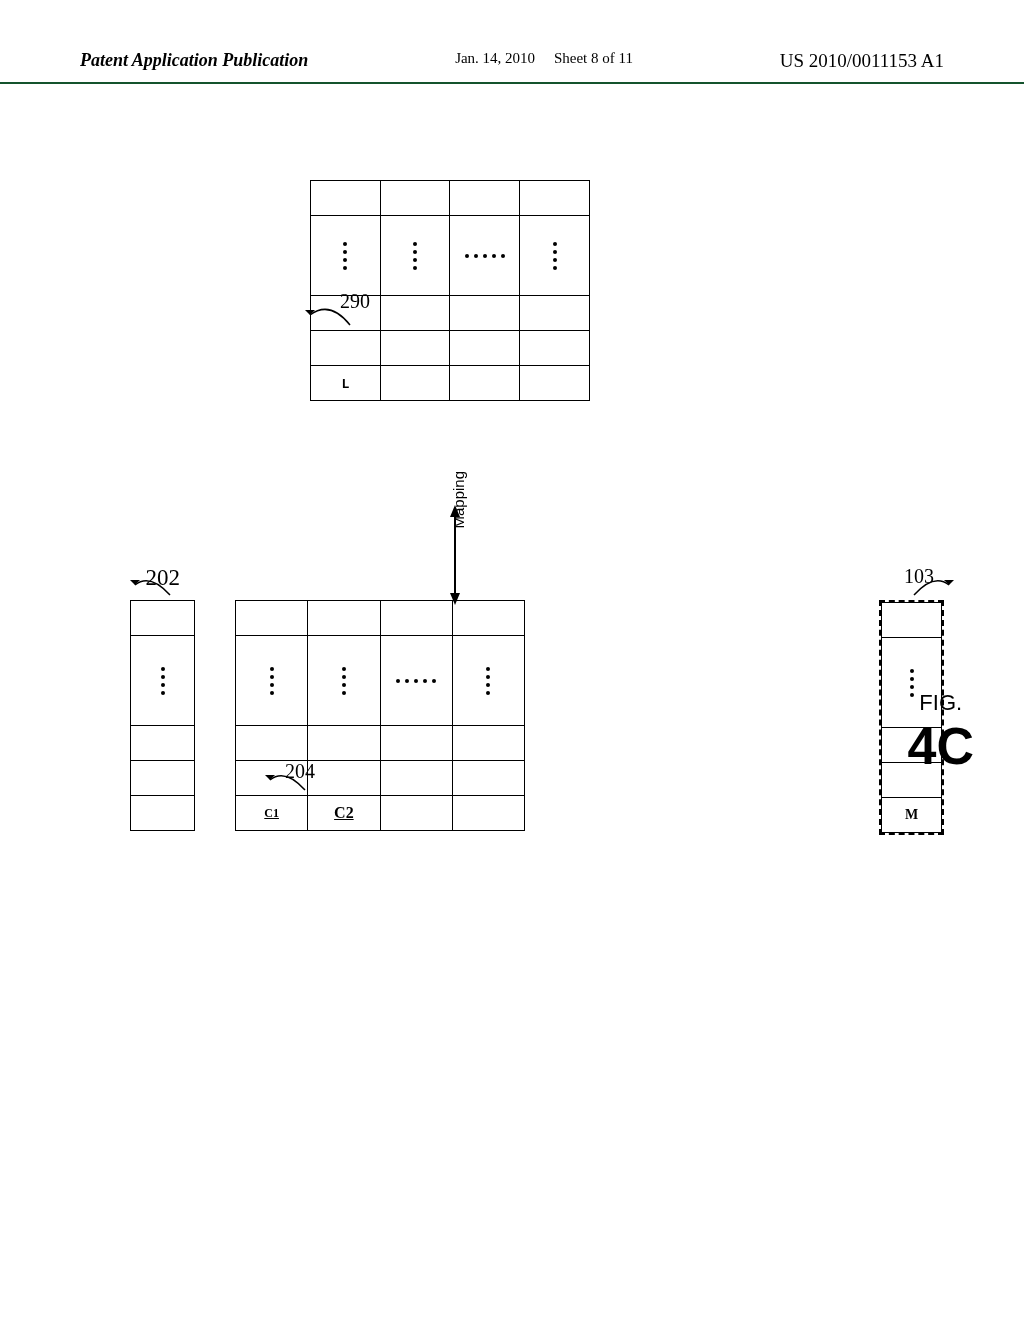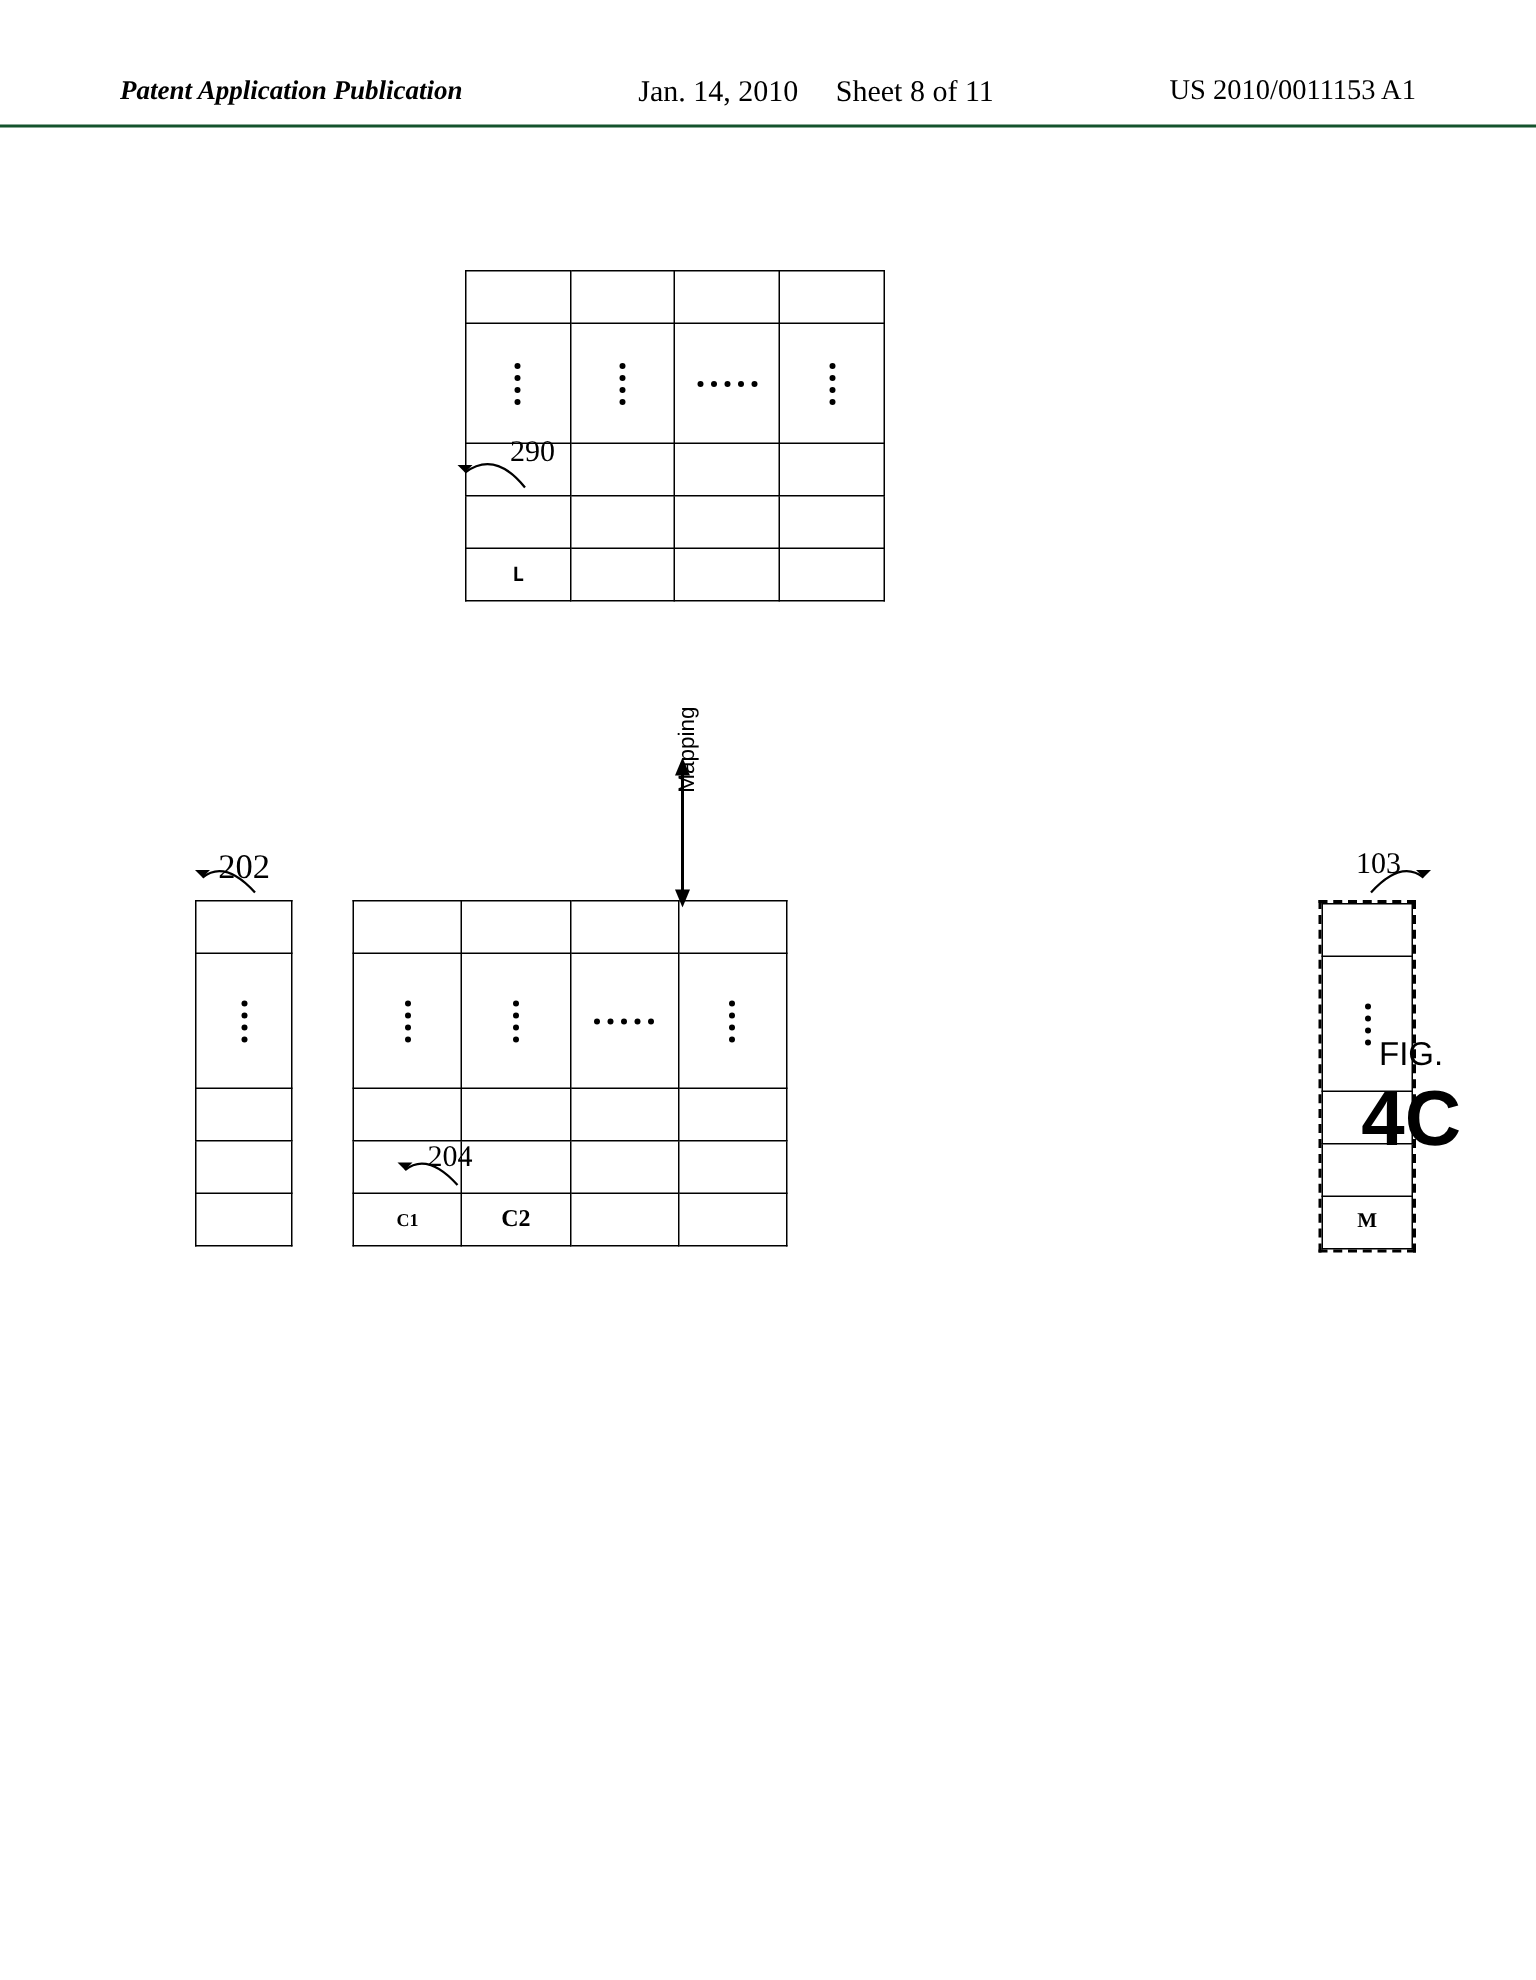--- a/index.html
+++ b/index.html
@@ -26,21 +26,21 @@
       margin-top: 10px;
     }
 
     .header-left {
       font-size: 18px;
       font-weight: bold;
       font-style: italic;
     }
 
     .header-center {
-      font-size: 20px;
+      font-size: 15px;
       text-align: right;
     }
 
     .header-right {
       font-size: 19px;
       text-align: right;
     }
 
     .main-content {
       position: absolute;
@@ -145,20 +145,21 @@
     .table-bottom-main {
       position: absolute;
       top: 0;
       left: 135px;
       width: 290px;
     }
 
     .table-bottom-main table {
       border-collapse: collapse;
       width: 100%;
+      text-decoration: underline;
     }
 
     .table-bottom-main table td {
       border: 1.5px solid #000;
       width: 72px;
       height: 35px;
       text-align: center;
       vertical-align: middle;
       font-size: 13px;
     }

